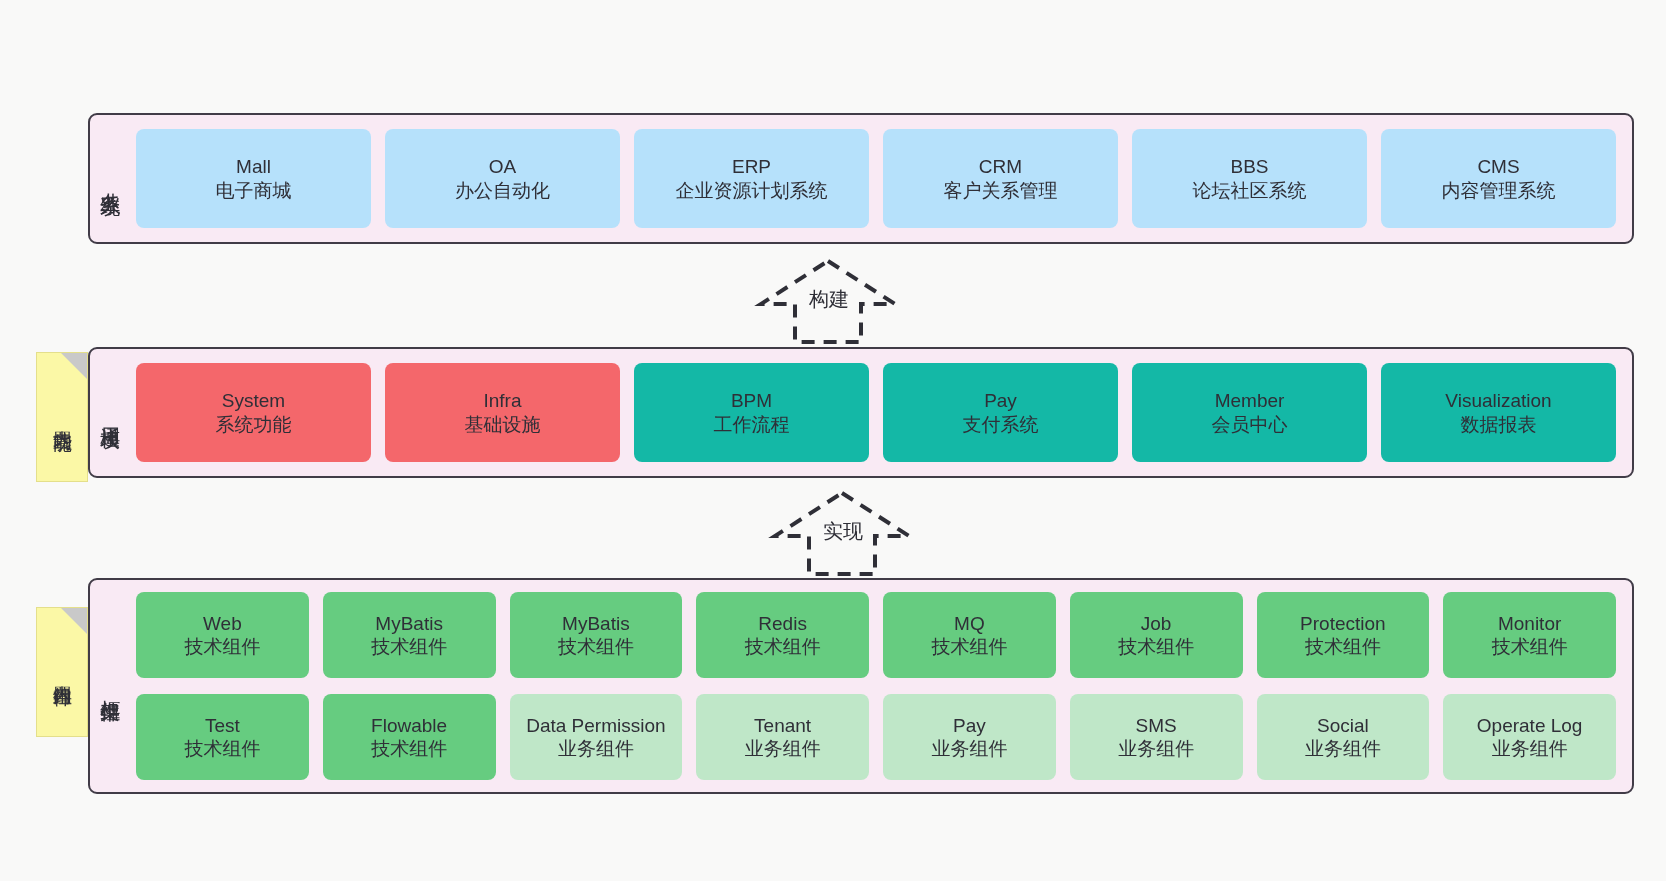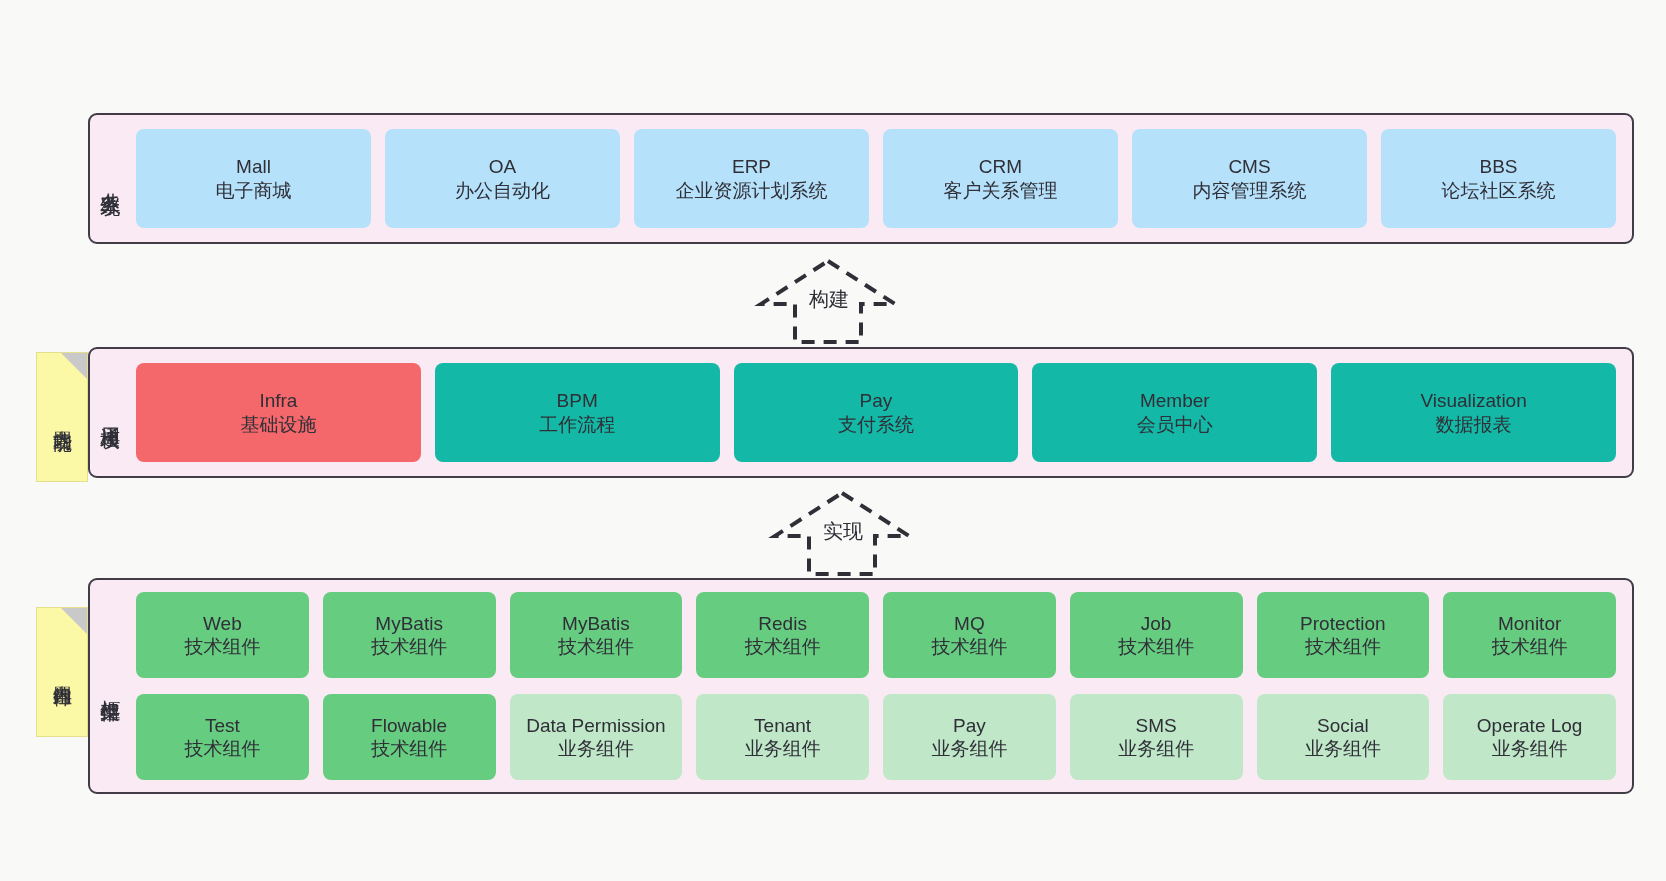--- a/index.html
+++ b/index.html
@@ -142,26 +142,26 @@
         </div>
         <div class="card c-blue">
           <span class="c-title">ERP</span>
           <span class="c-sub">企业资源计划系统</span>
         </div>
         <div class="card c-blue">
           <span class="c-title">CRM</span>
           <span class="c-sub">客户关系管理</span>
         </div>
         <div class="card c-blue">
+          <span class="c-title">BBS</span>
+          <span class="c-sub">论坛社区系统</span>
+        </div>
+        <div class="card c-blue">
           <span class="c-title">CMS</span>
           <span class="c-sub">内容管理系统</span>
-        </div>
-        <div class="card c-blue">
-          <span class="c-title">BBS</span>
-          <span class="c-sub">论坛社区系统</span>
         </div>
       </div>
     </div>
   </div>
 
   <div class="connector" style="left:758px; top:258px; width:140px; height:86px;">
     <svg width="140" height="86" viewBox="0 0 140 86">
       <path d="M70 3 L137 46 L103 46 L103 84 L37 84 L37 46 L3 46 Z" fill="none" stroke="#2f2f37" stroke-width="4" stroke-dasharray="13,9" stroke-linejoin="miter"></path>
     </svg>
     <div class="conn-label" style="left:48px; top:28px;">构建</div>
@@ -169,20 +169,24 @@
 
   <div class="note" style="left:36px; top:352px; width:52px; height:130px;">
     <span class="fold"></span>
     <span class="note-text">内置功能</span>
   </div>
   <div class="layer" id="layer-1" style="left:88px; top:347px; width:1546px; height:131px;">
     <div class="layer-title">通用模块</div>
     <div class="cards">
       <div class="card-row">
         <div class="card c-red">
+          <span class="c-title">System</span>
+          <span class="c-sub">系统功能</span>
+        </div>
+        <div class="card c-red">
           <span class="c-title">Infra</span>
           <span class="c-sub">基础设施</span>
         </div>
         <div class="card c-pink">
           <span class="c-title">BPM</span>
           <span class="c-sub">工作流程</span>
         </div>
         <div class="card c-pink">
           <span class="c-title">Pay</span>
           <span class="c-sub">支付系统</span>

